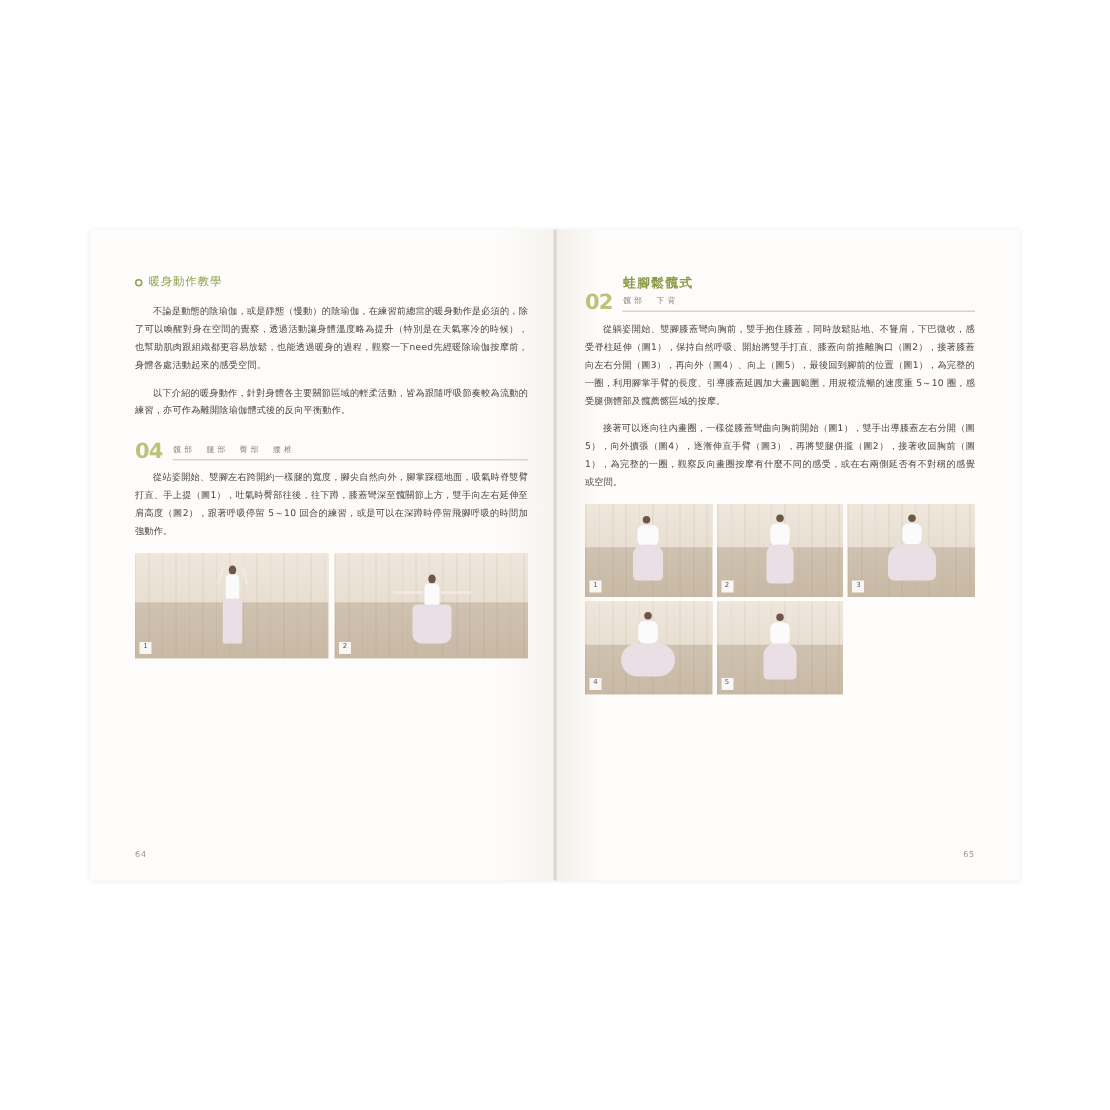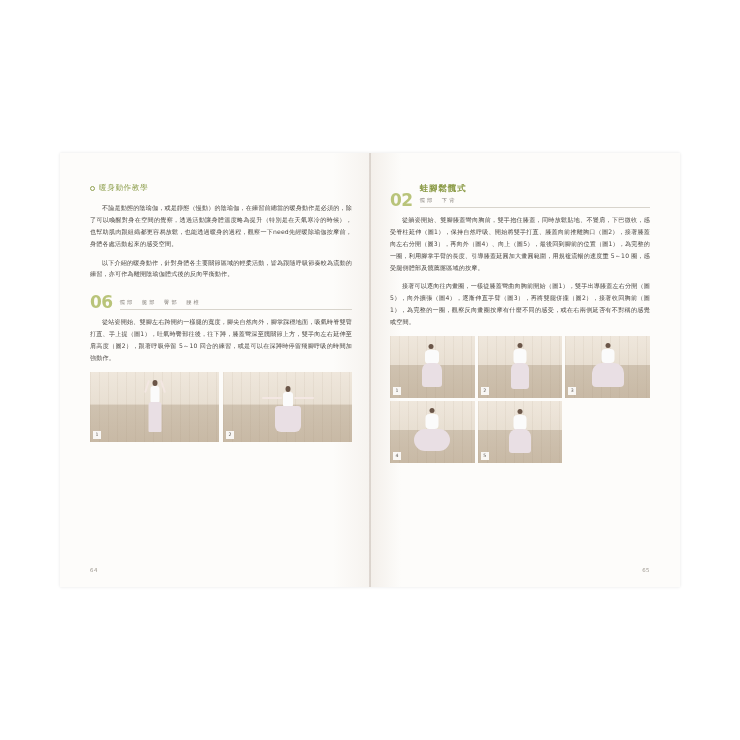--- a/index.html
+++ b/index.html
@@ -91,21 +91,21 @@
 
   
   .pose-head {
     display: flex;
     align-items: flex-end;
     gap: 7px;
     margin-top: 14px;
     margin-bottom: 5px;
   }
   .pose-num {
-    font-size: 17px;
+    font-size: 14px;
     font-weight: bold;
     color: #b9c47a;
     line-height: 1;
     letter-spacing: -0.5px;
     font-family: "DejaVu Sans", sans-serif;
   }
   .pose-title-col {
     flex: 1;
     padding-bottom: 1px;
   }
@@ -234,21 +234,21 @@
 
       <div class="section-head">
         <span class="marker"></span>
         <span>暖身動作教學</span>
       </div>
 
       <p class="body">不論是動態的陰瑜伽，或是靜態（慢動）的陰瑜伽，在練習前總當的暖身動作是必須的，除了可以喚醒對身在空間的覺察，透過活動讓身體溫度略為提升（特別是在天氣寒冷的時候），也幫助肌肉跟組織都更容易放鬆，也能透過暖身的過程，觀察一下need先經暖除瑜伽按摩前，身體各處活動起來的感受空間。</p>
       <p class="body">以下介紹的暖身動作，針對身體各主要關節區域的輕柔活動，皆為跟隨呼吸節奏較為流動的練習，亦可作為離開陰瑜伽體式後的反向平衡動作。</p>
 
       <div class="pose-head">
-        <div class="pose-num">06</div>
+        <div class="pose-num">04</div>
         <div class="pose-title-col">
           <div class="pose-tags">髖部　腿部　臀部　腰椎</div>
         </div>
       </div>
 
       <p class="body">從站姿開始、雙腳左右跨開約一樣腿的寬度，腳尖自然向外，腳掌踩穩地面，吸氣時脊雙臂打直、手上提（圖1），吐氣時臀部往後，往下蹲，膝蓋彎深至髖關節上方，雙手向左右延伸至肩高度（圖2），跟著呼吸停留 5～10 回合的練習，或是可以在深蹲時停留飛腳呼吸的時間加強動作。</p>
 
       <div class="grid2">
 
         <div class="photo tall">

